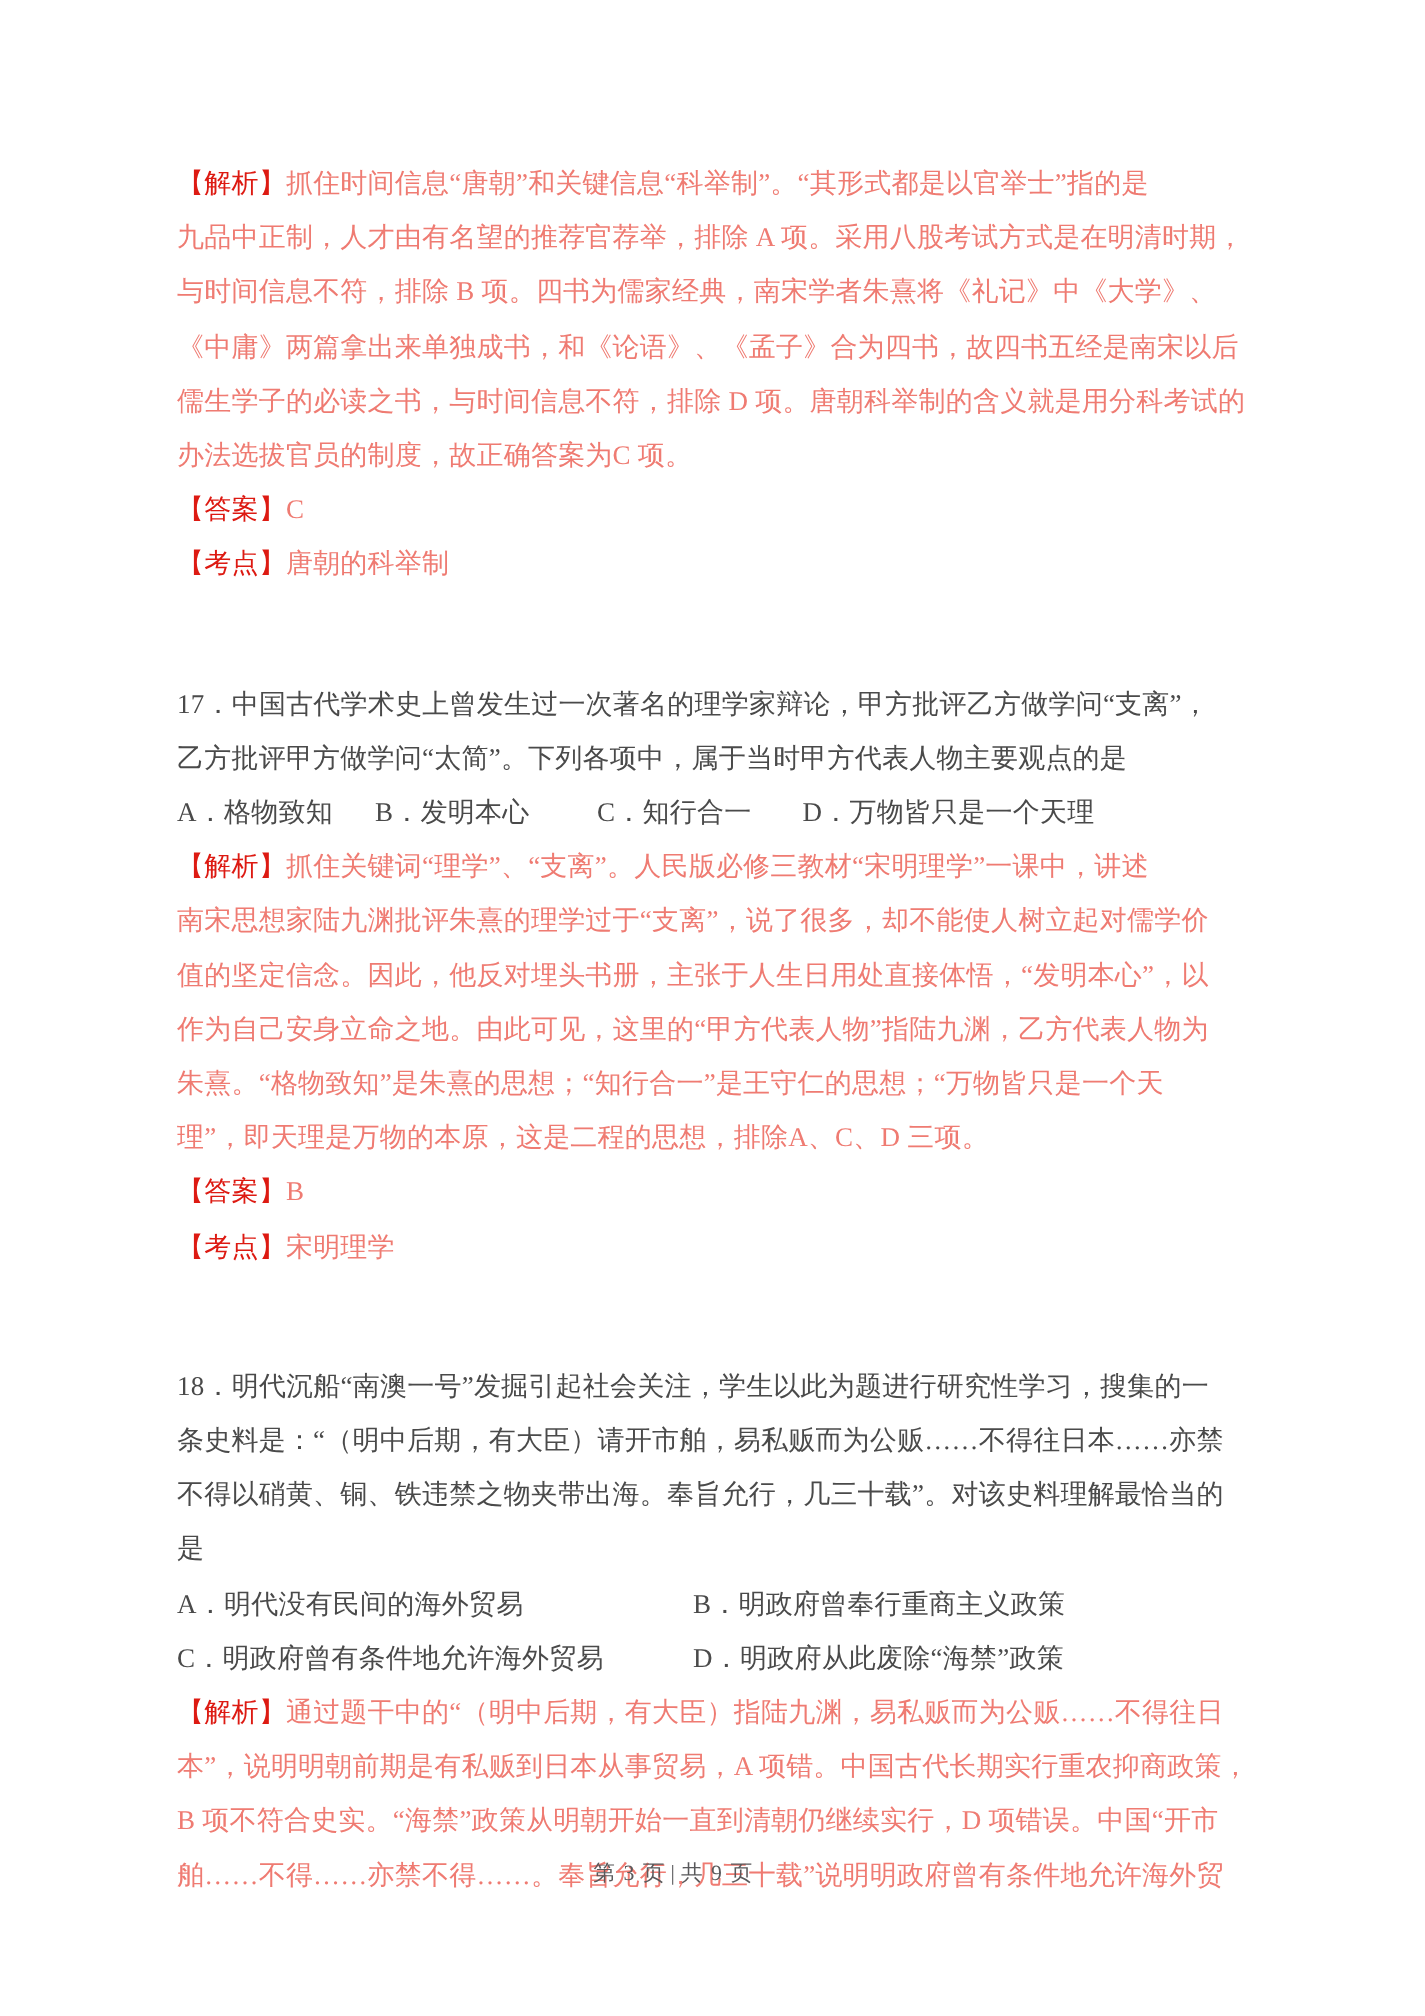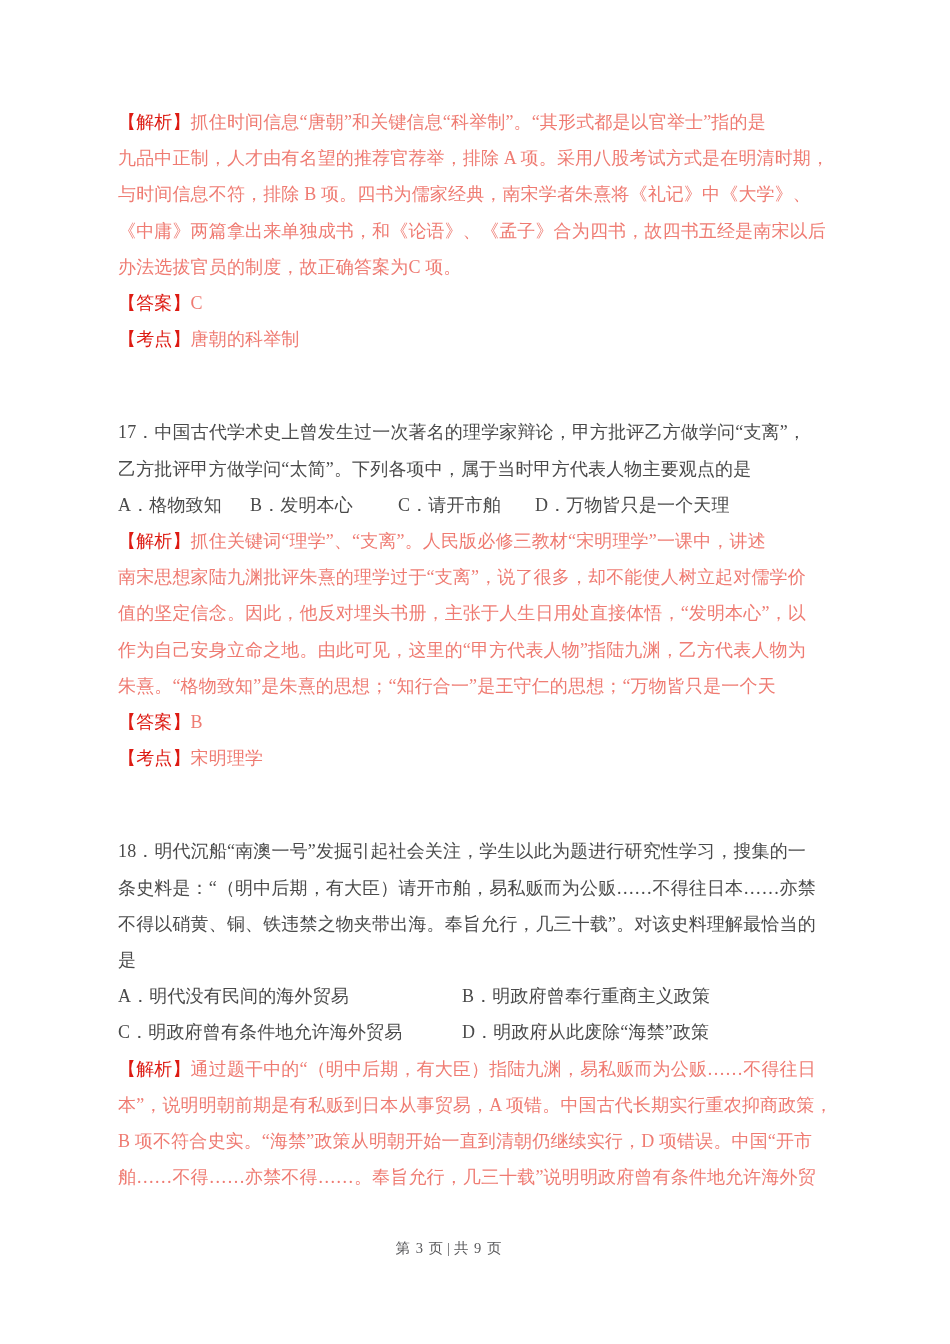--- a/index.html
+++ b/index.html
@@ -82,38 +82,40 @@
 <body>
 
 <div class="page">
   <div class="content">
 
     <div>
       <div class="ln red"><span class="marker">【解析】</span><span>抓住时间信息“唐朝”和关键信息“科举制”。“其形式都是以官举士”指的是</span></div>
       <div class="ln red">九品中正制，人才由有名望的推荐官荐举，排除 A 项。采用八股考试方式是在明清时期，</div>
       <div class="ln red">与时间信息不符，排除 B 项。四书为儒家经典，南宋学者朱熹将《礼记》中《大学》、</div>
       <div class="ln red">《中庸》两篇拿出来单独成书，和《论语》、《孟子》合为四书，故四书五经是南宋以后</div>
+      <div class="ln red">儒生学子的必读之书，与时间信息不符，排除 D 项。唐朝科举制的含义就是用分科考试的</div>
       <div class="ln red">办法选拔官员的制度，故正确答案为C 项。</div>
       <div class="ln red"><span class="marker">【答案】</span><span>C</span></div>
       <div class="ln red"><span class="marker">【考点】</span><span>唐朝的科举制</span></div>
     </div>
 
     <div class="gap-q"></div>
 
     <div>
       <div class="ln dark q-first"><span>17．</span><span>中国古代学术史上曾发生过一次著名的理学家辩论，甲方批评乙方做学问“支离”，</span></div>
       <div class="ln dark">乙方批评甲方做学问“太简”。下列各项中，属于当时甲方代表人物主要观点的是</div>
 
-      <div class="ln dark opt-row"><span class="opt" style="width:132px"><span>A．</span><span>格物致知</span></span><span class="opt" style="width:148px"><span>B．</span><span>发明本心</span></span><span class="opt" style="width:137px"><span>C．</span><span>请开市舶</span></span><span class="opt"><span>D．</span><span>万物皆只是一个天理</span></span></div>
+      <div class="ln dark opt-row"><span class="opt" style="width:132px"><span>A．</span><span>格物致知</span></span><span class="opt" style="width:148px"><span>B．</span><span>发明本心</span></span><span class="opt" style="width:137px"><span>C．</span><span>知行合一</span></span><span class="opt"><span>D．</span><span>万物皆只是一个天理</span></span></div>
 
       <div class="ln red"><span class="marker">【解析】</span><span>抓住关键词“理学”、“支离”。人民版必修三教材“宋明理学”一课中，讲述</span></div>
       <div class="ln red">南宋思想家陆九渊批评朱熹的理学过于“支离”，说了很多，却不能使人树立起对儒学价</div>
       <div class="ln red">值的坚定信念。因此，他反对埋头书册，主张于人生日用处直接体悟，“发明本心”，以</div>
       <div class="ln red">作为自己安身立命之地。由此可见，这里的“甲方代表人物”指陆九渊，乙方代表人物为</div>
       <div class="ln red">朱熹。“格物致知”是朱熹的思想；“知行合一”是王守仁的思想；“万物皆只是一个天</div>
+      <div class="ln red">理”，即天理是万物的本原，这是二程的思想，排除A、C、D 三项。</div>
       <div class="ln red"><span class="marker">【答案】</span><span>B</span></div>
       <div class="ln red"><span class="marker">【考点】</span><span>宋明理学</span></div>
     </div>
 
     <div class="gap-q"></div>
 
     <div>
       <div class="ln dark q-first"><span>18．</span><span>明代沉船“南澳一号”发掘引起社会关注，学生以此为题进行研究性学习，搜集的一</span></div>
       <div class="ln dark">条史料是：“（明中后期，有大臣）请开市舶，易私贩而为公贩……不得往日本……亦禁</div>
       <div class="ln dark">不得以硝黄、铜、铁违禁之物夹带出海。奉旨允行，几三十载”。对该史料理解最恰当的</div>

